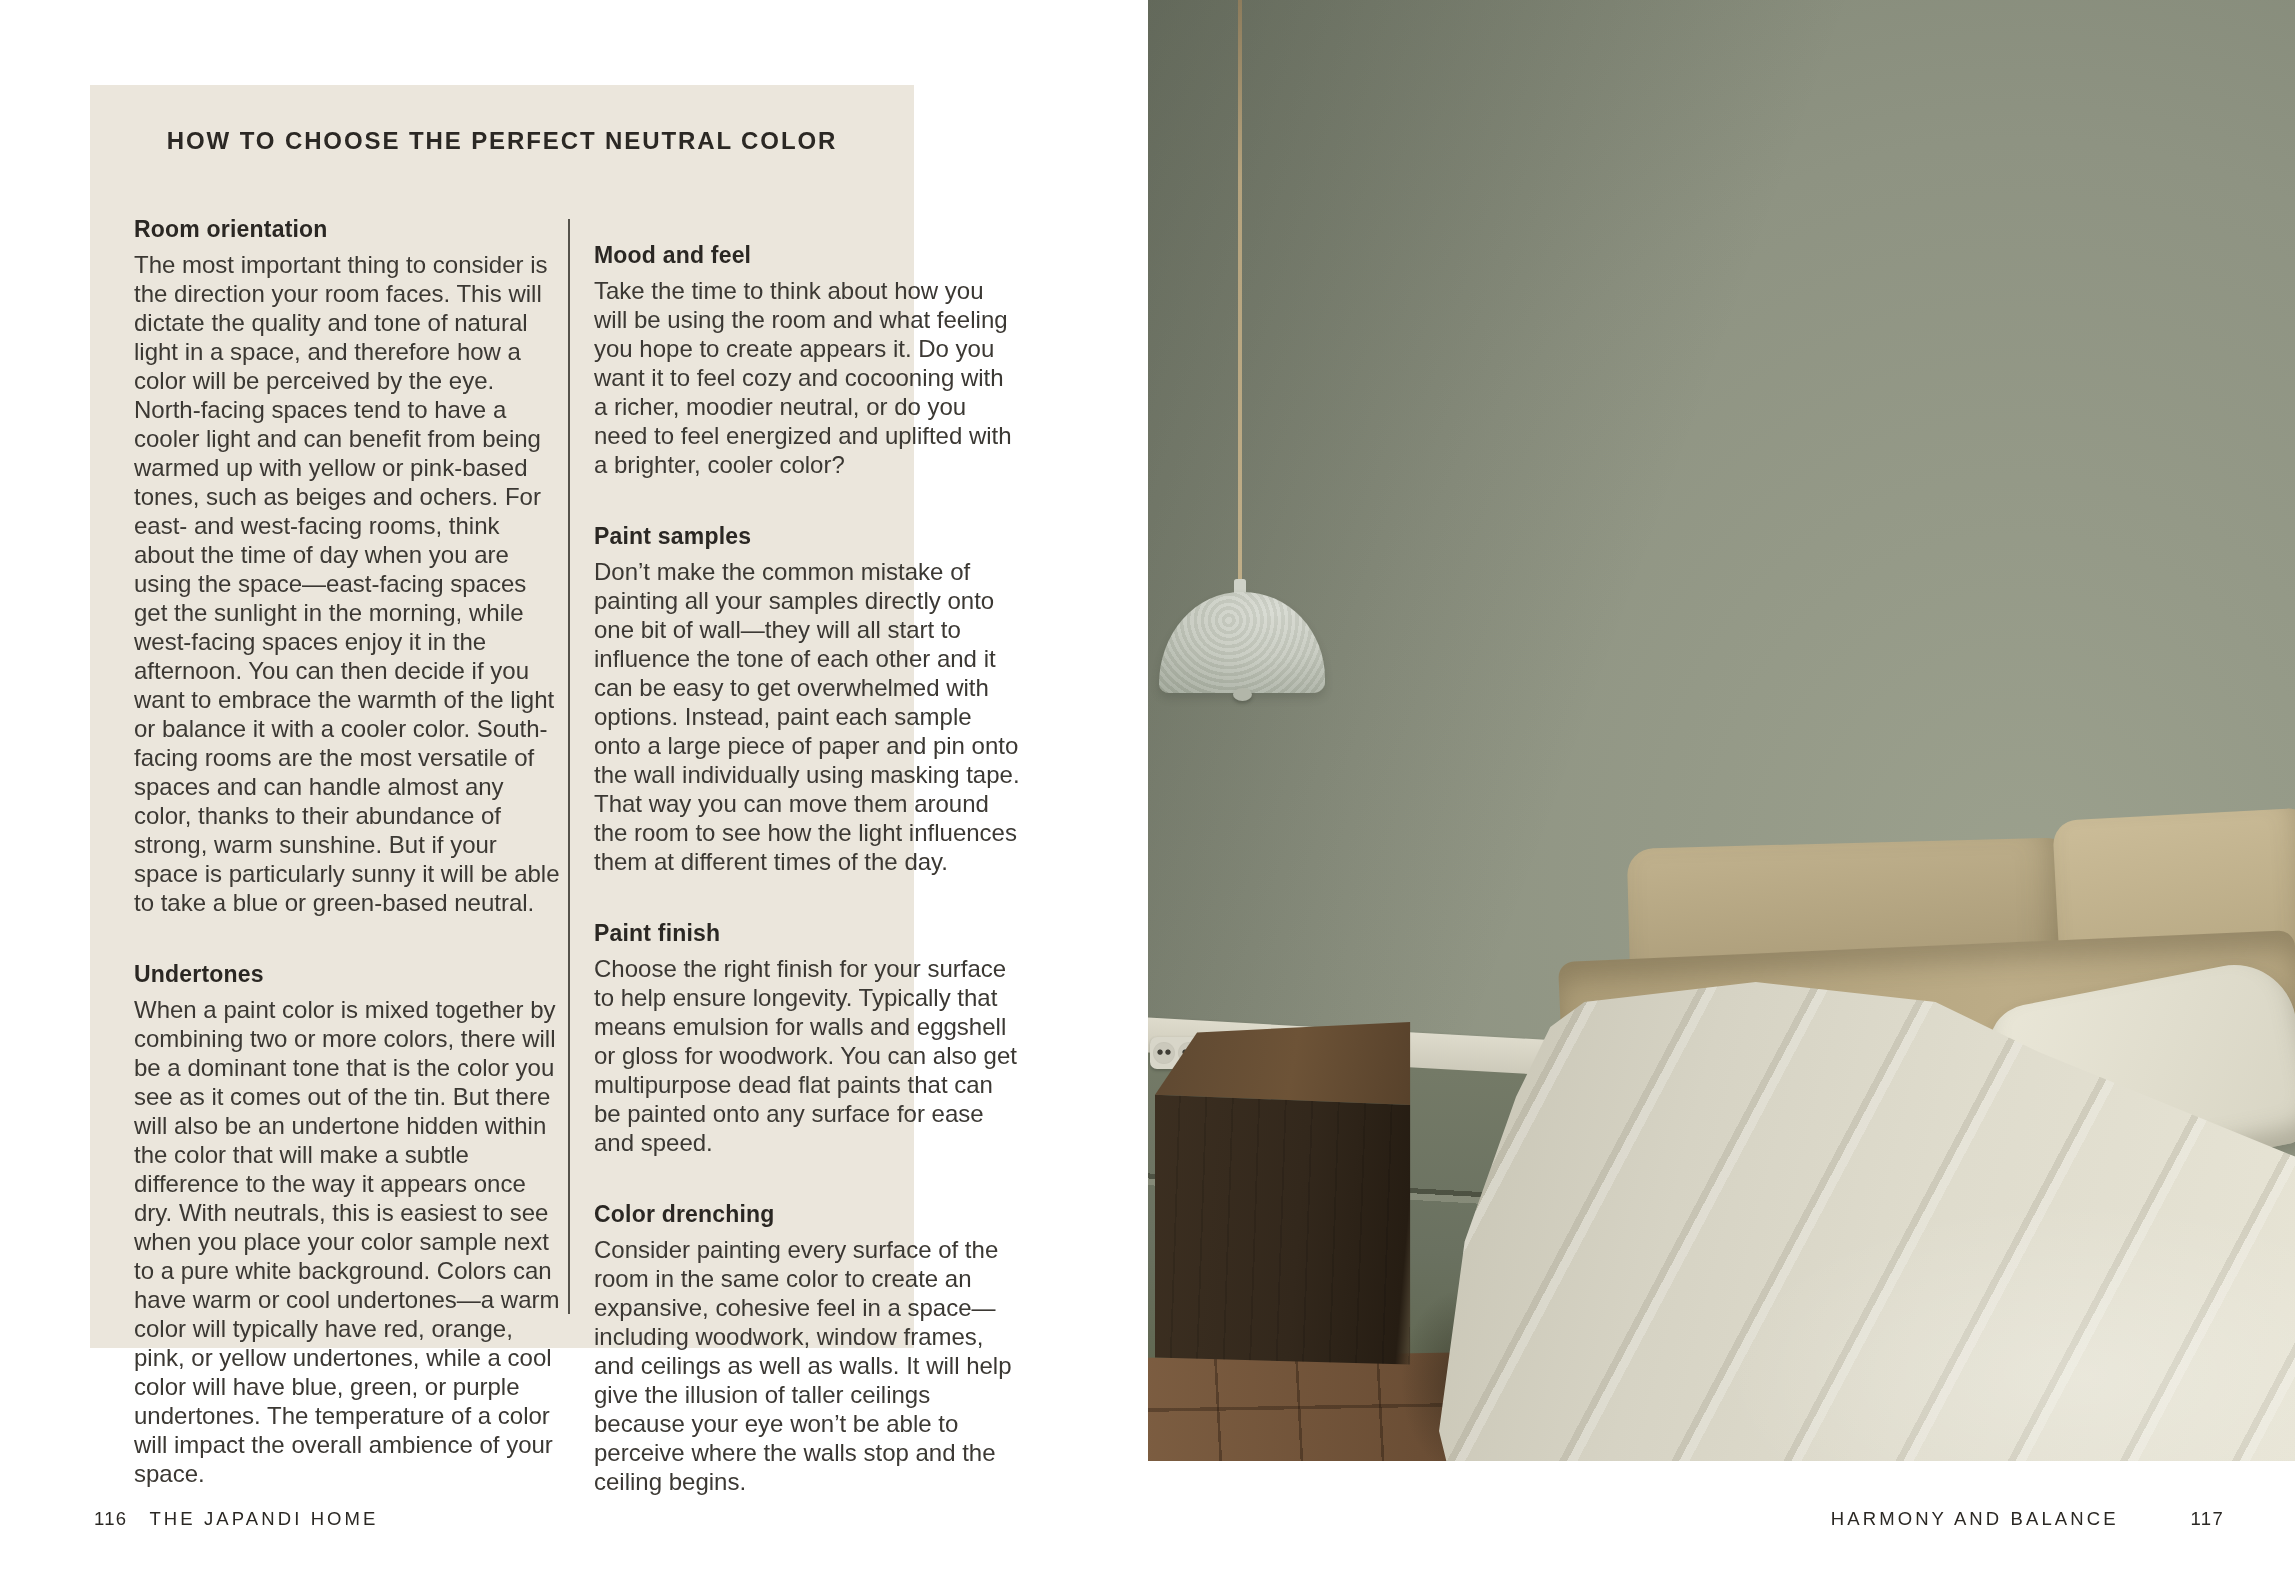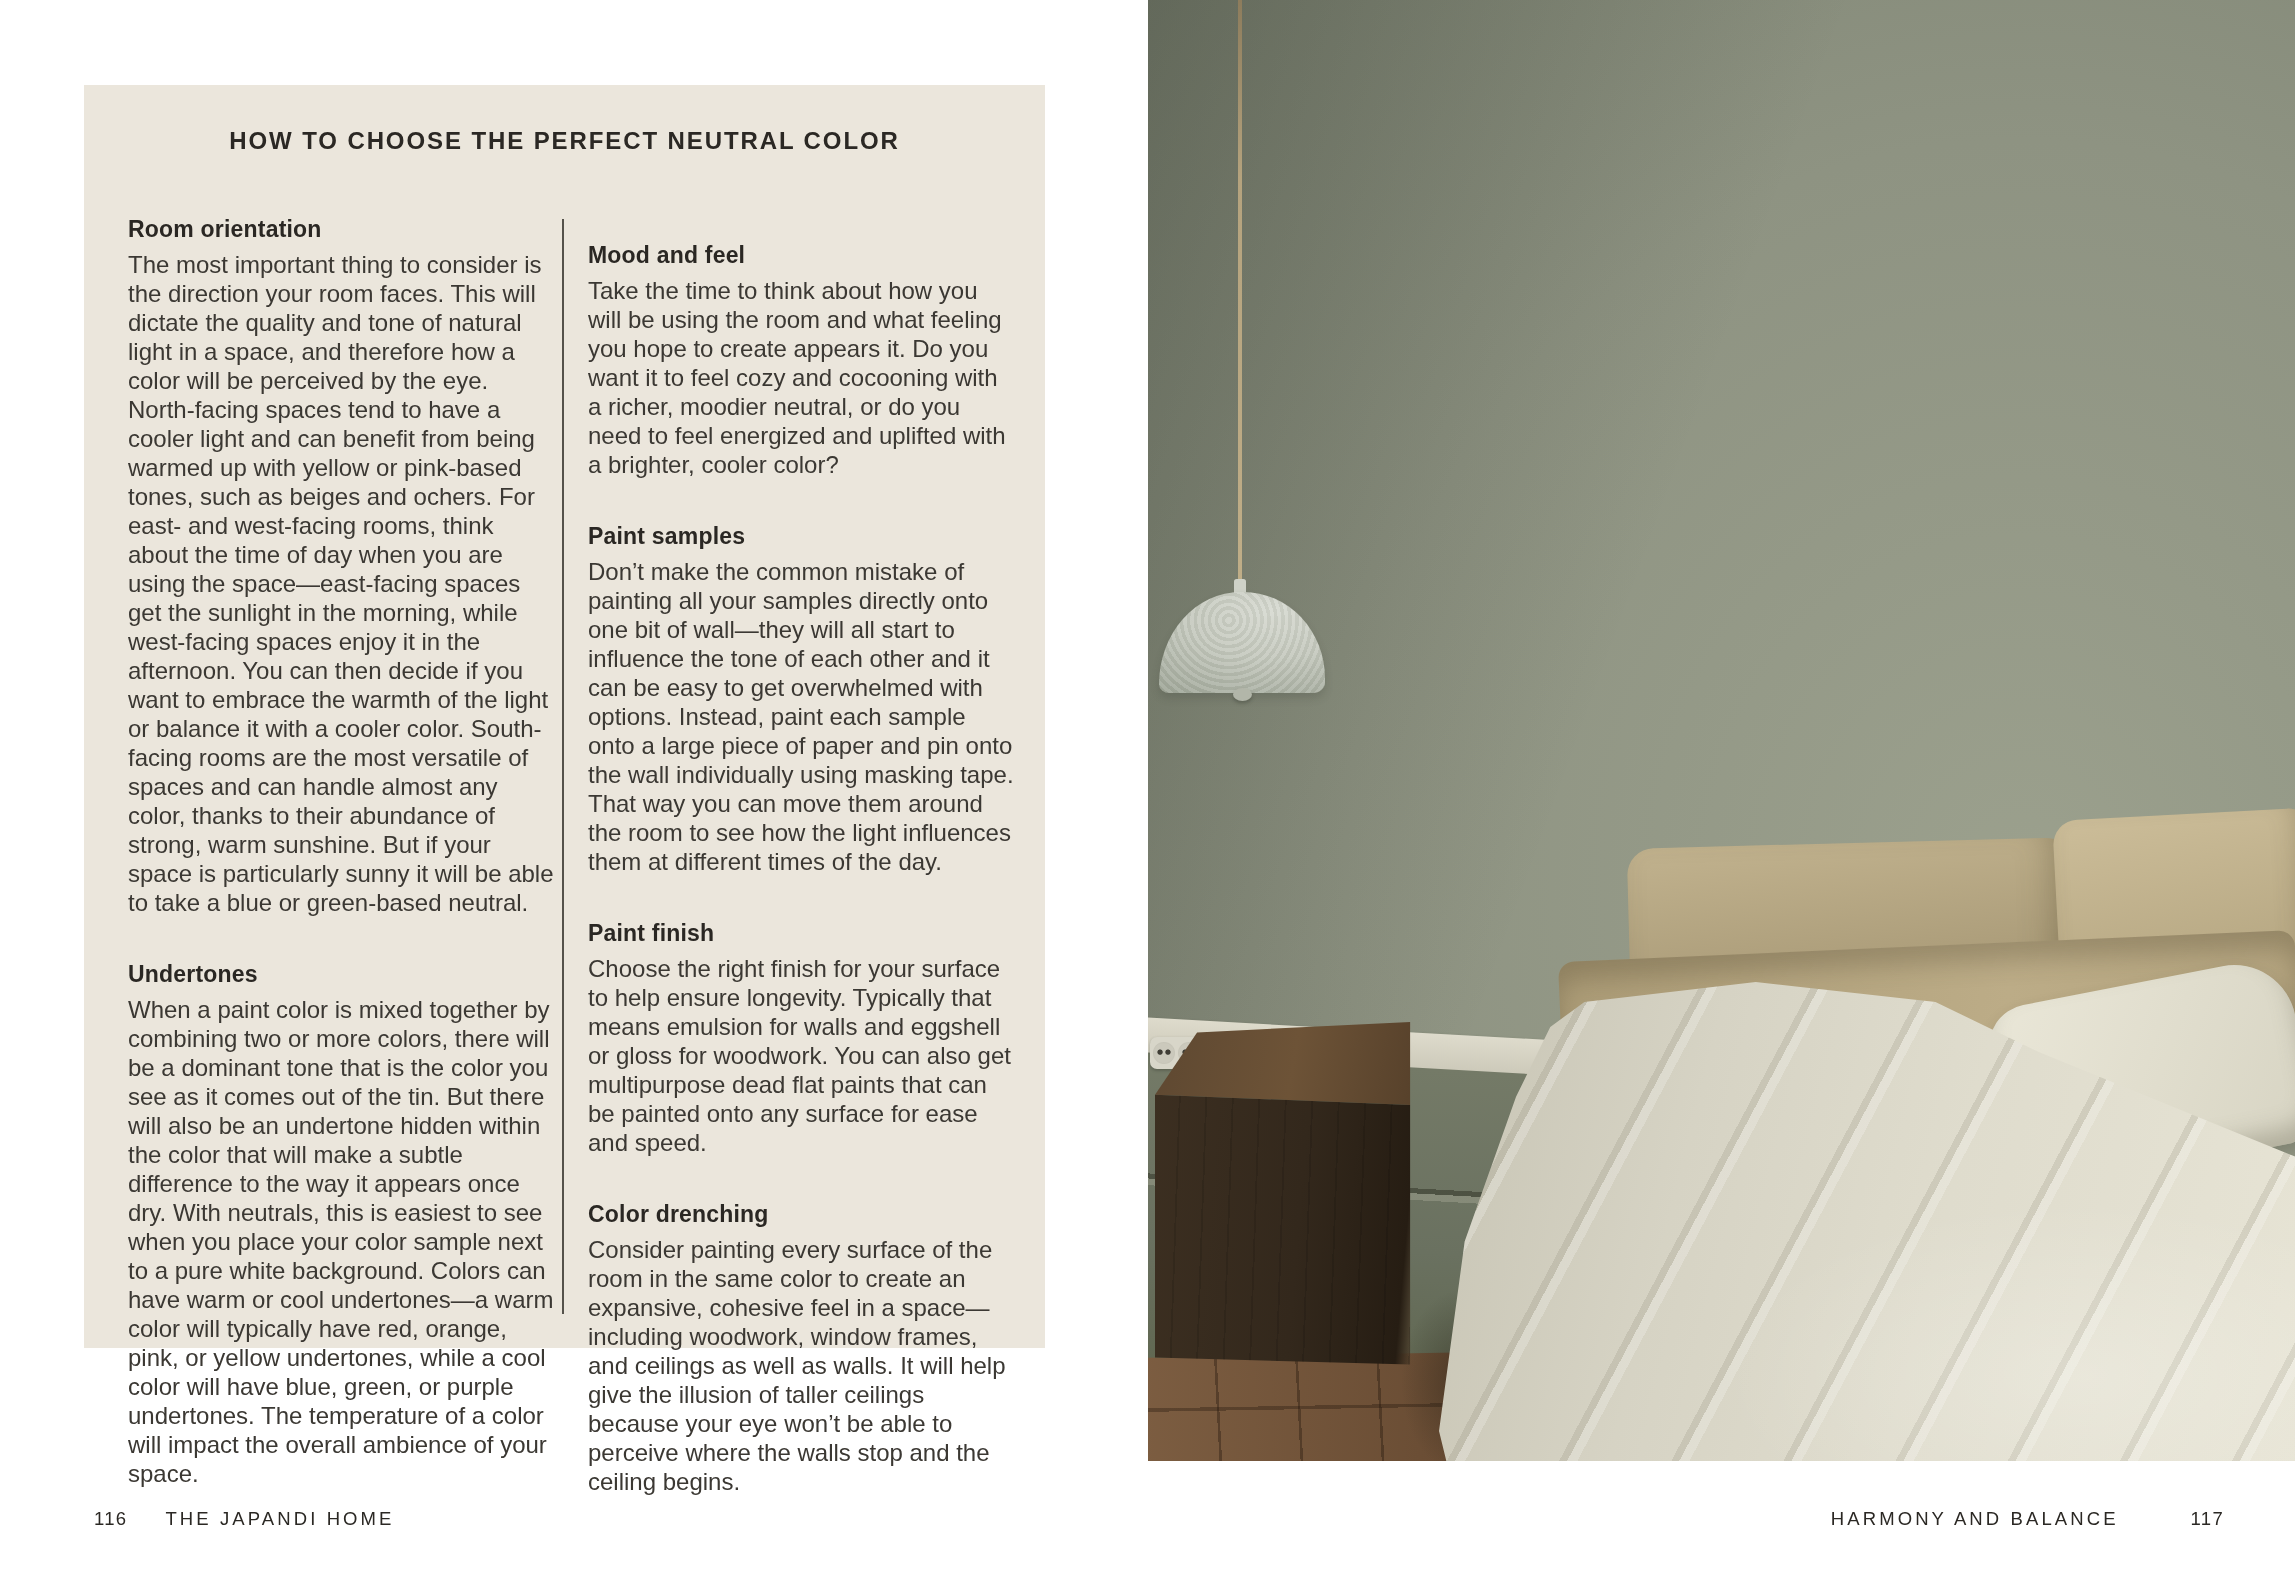--- a/index.html
+++ b/index.html
@@ -9,22 +9,22 @@
     height: 1594px;
     background: #ffffff;
     overflow: hidden;
     font-family: "Liberation Sans", sans-serif;
     color: #3b3833;
   }
 
   
   .panel {
     position: absolute;
-    left: 84px; top: 85px;
-    width: 961px; height: 1263px;
+    left: 90px; top: 85px;
+    width: 824px; height: 1263px;
     background: #ebe6dc;
   }
   .panel-title {
     position: absolute;
     top: 42px; left: 0; right: 0;
     text-align: center;
     font-size: 24px;
     font-weight: 700;
     letter-spacing: 1.9px;
     color: #2b2824;
@@ -58,21 +58,21 @@
   .footer {
     position: absolute;
     top: 1508px;
     font-size: 18.5px;
     font-weight: 500;
     letter-spacing: 3.1px;
     color: #2b2824;
     display: flex;
     white-space: nowrap;
   }
-  .footer-left  { left: 94px; gap: 38px; }
+  .footer-left  { left: 94px; gap: 22px; }
   .footer-right { right: 71px; gap: 72px; }
   .footer .pagenum { letter-spacing: 1.3px; }
 
   
   .photo {
     position: absolute;
     left: 1148px; top: 0;
     width: 1148px; height: 1461px;
     overflow: hidden;
     background: #8c9181;

